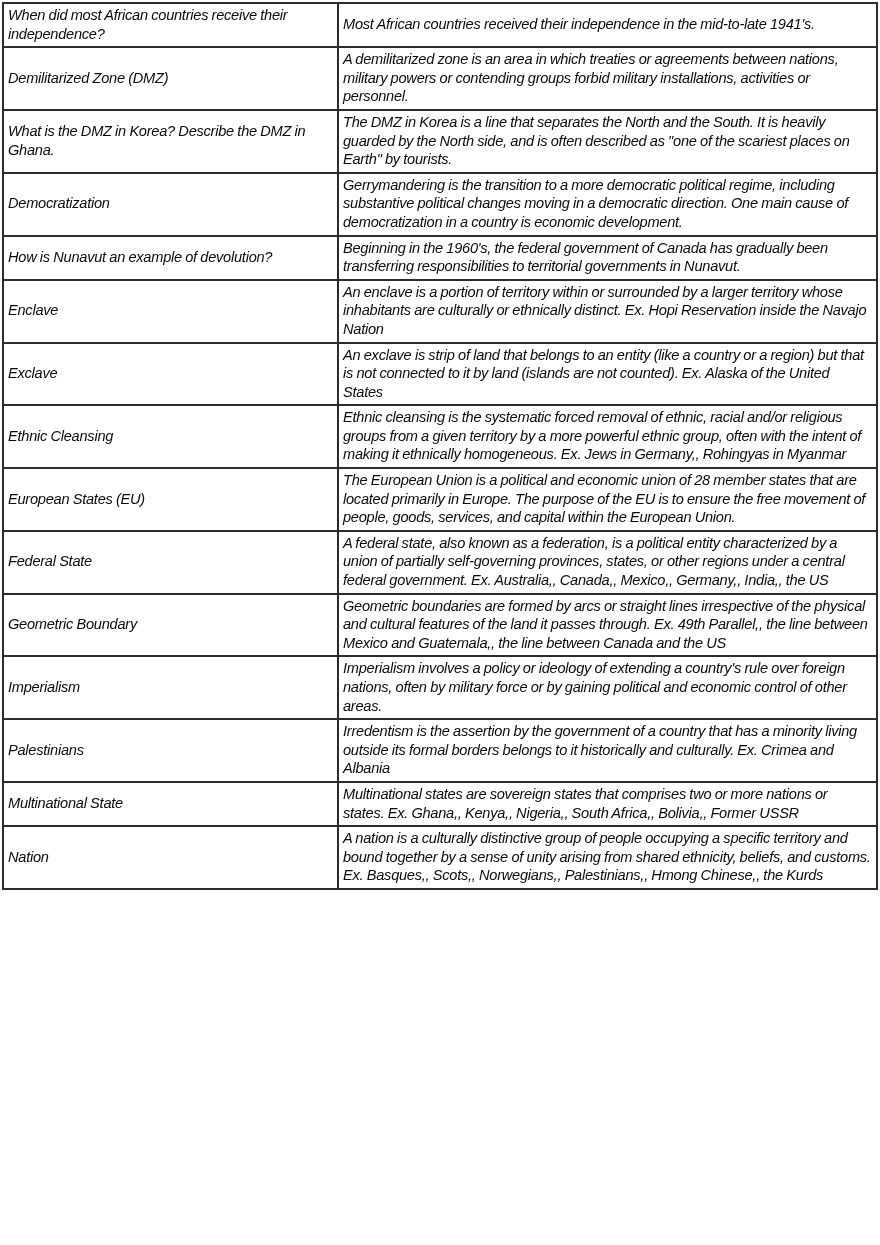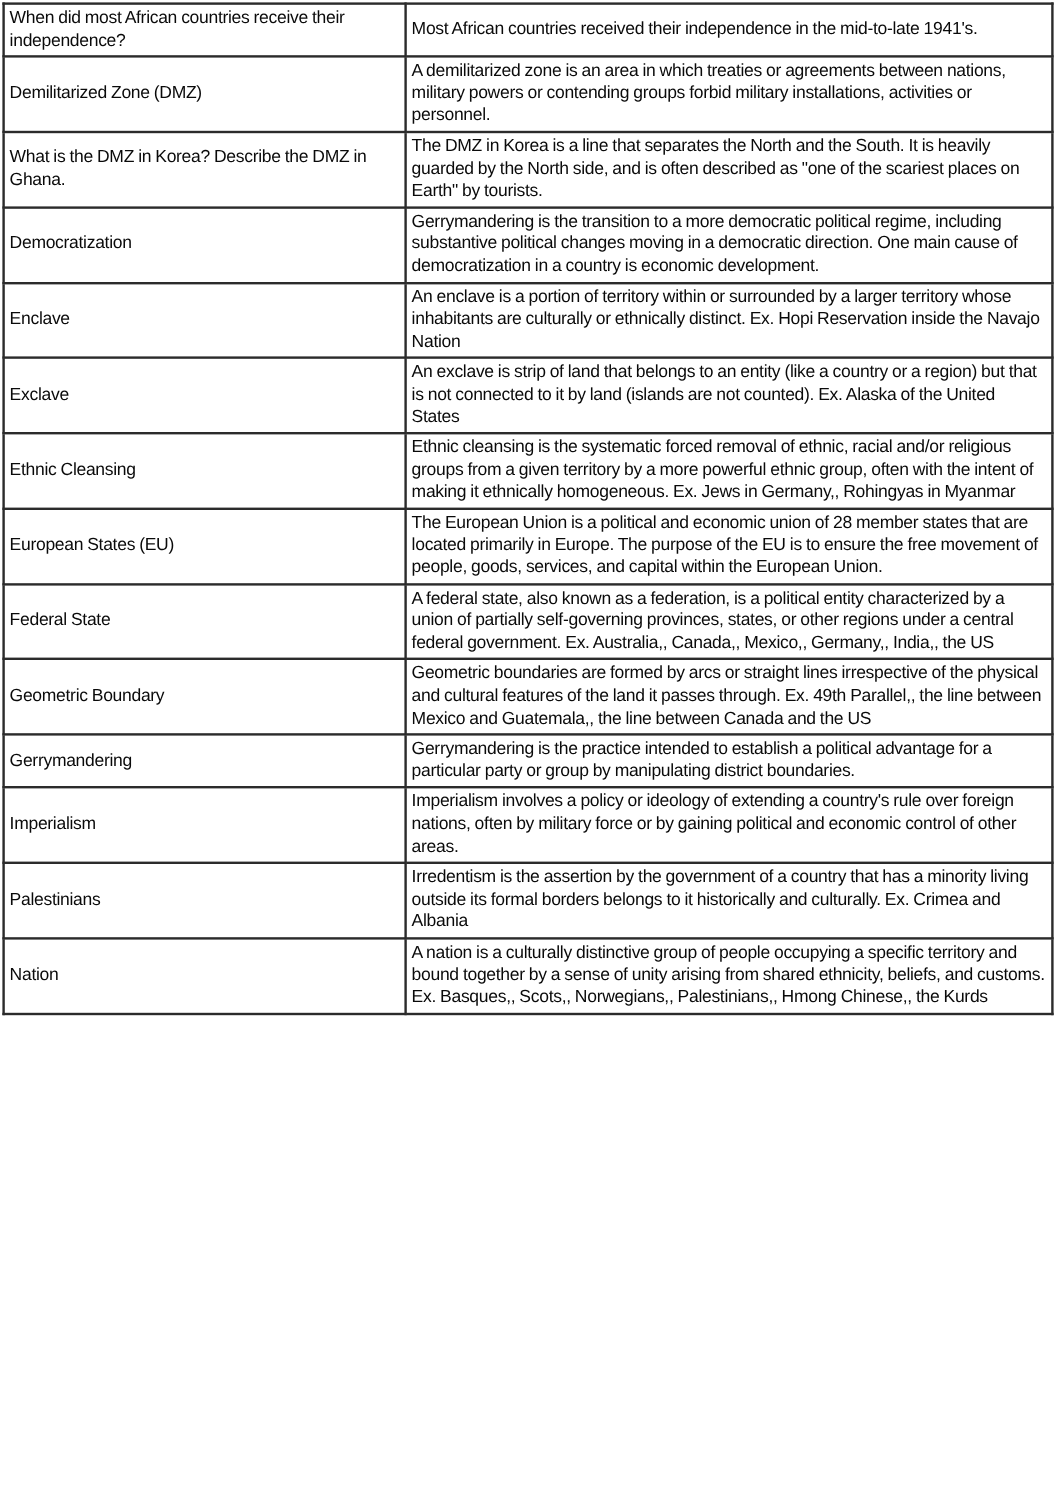--- a/index.html
+++ b/index.html
@@ -21,20 +21,21 @@
     height: 1245px;
     background: #ffffff;
     box-sizing: border-box;
   }
   table.vocab-table {
     border-collapse: collapse;
     table-layout: fixed;
     width: 874px;
     margin: 2px 0 0 2px;
     background: #ffffff;
+    font-style: italic;
   }
   table.vocab-table col.term-col { width: 335px; }
   table.vocab-table col.def-col  { width: 539px; }
 
   table.vocab-table td {
     border: 2px solid #2b2b2b;
     vertical-align: middle;
     padding: 2px 4px 3px 4px;
     font-size: 14.6px;
     line-height: 18.6px;
@@ -93,20 +94,28 @@
       <tr>
         <td class="term-cell">
             <span class="cell-text">Democratization</span>
           </td>
         <td class="def-cell">
             <span class="cell-text">Gerrymandering is the transition to a more democratic political regime, including substantive political changes moving in a democratic direction. One main cause of democratization in a country is economic development.</span>
           </td>
       </tr>
       <tr>
         <td class="term-cell">
+            <span class="cell-text">How is Nunavut an example of devolution?</span>
+          </td>
+        <td class="def-cell">
+            <span class="cell-text">Beginning in the 1960's, the federal government of Canada has gradually been transferring responsibilities to territorial governments in Nunavut.</span>
+          </td>
+      </tr>
+      <tr>
+        <td class="term-cell">
             <span class="cell-text">Enclave</span>
           </td>
         <td class="def-cell">
             <span class="cell-text">An enclave is a portion of territory within or surrounded by a larger territory whose inhabitants are culturally or ethnically distinct. Ex. Hopi Reservation inside the Navajo Nation</span>
           </td>
       </tr>
       <tr>
         <td class="term-cell">
             <span class="cell-text">Exclave</span>
           </td>
@@ -141,44 +150,44 @@
       <tr>
         <td class="term-cell">
             <span class="cell-text">Geometric Boundary</span>
           </td>
         <td class="def-cell">
             <span class="cell-text">Geometric boundaries are formed by arcs or straight lines irrespective of the physical and cultural features of the land it passes through. Ex. 49th Parallel,, the line between Mexico and Guatemala,, the line between Canada and the US</span>
           </td>
       </tr>
       <tr>
         <td class="term-cell">
-            <span class="cell-text">Gerrymandering</span>
-          </td>
-        <td class="def-cell">
-            <span class="cell-text">Gerrymandering is the practice intended to establish a political advantage for a particular party or group by manipulating district boundaries.</span>
-          </td>
-      </tr>
-      <tr>
-        <td class="term-cell">
             <span class="cell-text">Imperialism</span>
           </td>
         <td class="def-cell">
             <span class="cell-text">Imperialism involves a policy or ideology of extending a country's rule over foreign nations, often by military force or by gaining political and economic control of other areas.</span>
           </td>
       </tr>
       <tr>
         <td class="term-cell">
             <span class="cell-text">Palestinians</span>
           </td>
         <td class="def-cell">
             <span class="cell-text">Irredentism is the assertion by the government of a country that has a minority living outside its formal borders belongs to it historically and culturally. Ex. Crimea and Albania</span>
           </td>
       </tr>
       <tr>
         <td class="term-cell">
+            <span class="cell-text">Multinational State</span>
+          </td>
+        <td class="def-cell">
+            <span class="cell-text">Multinational states are sovereign states that comprises two or more nations or states. Ex. Ghana,, Kenya,, Nigeria,, South Africa,, Bolivia,, Former USSR</span>
+          </td>
+      </tr>
+      <tr>
+        <td class="term-cell">
             <span class="cell-text">Nation</span>
           </td>
         <td class="def-cell">
             <span class="cell-text">A nation is a culturally distinctive group of people occupying a specific territory and bound together by a sense of unity arising from shared ethnicity, beliefs, and customs. Ex. Basques,, Scots,, Norwegians,, Palestinians,, Hmong Chinese,, the Kurds</span>
           </td>
       </tr>
     </tbody>
   </table>
 </div>
 

